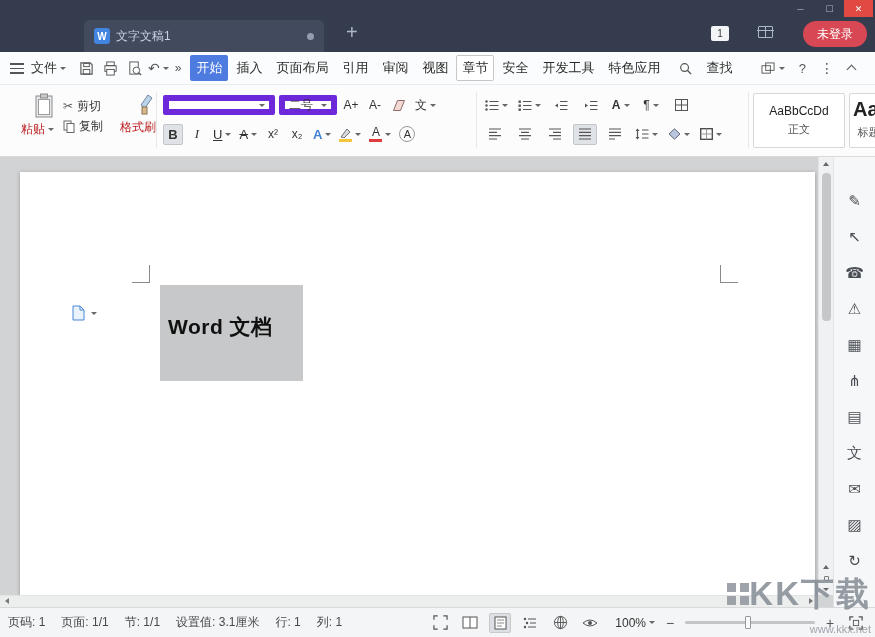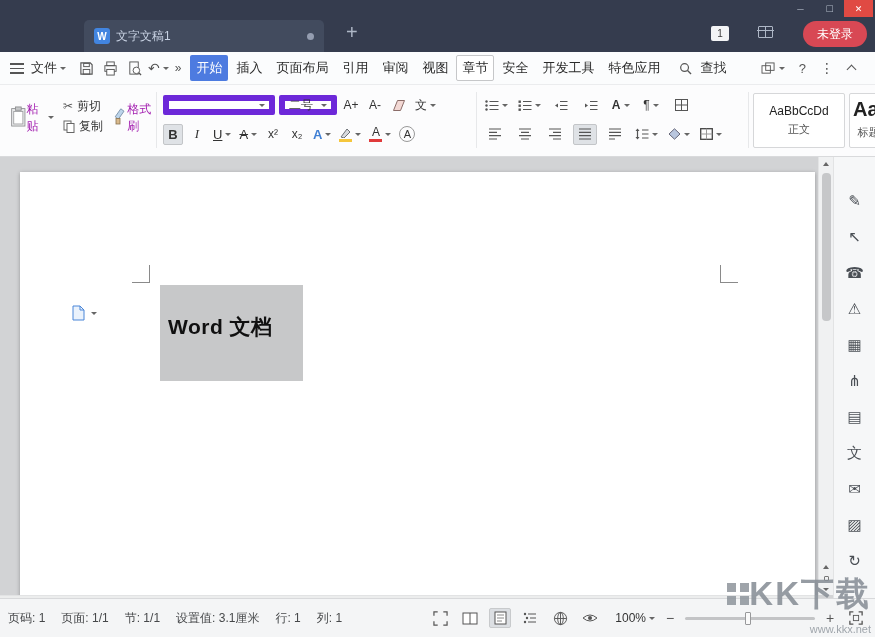--- a/index.html
+++ b/index.html
@@ -37,31 +37,31 @@
   .menubar{position:absolute;top:52px;left:0;right:0;height:33px;background:#fbfcfd;border-bottom:1px solid #ebecee;display:flex;align-items:center;padding:0 10px;}
   .mb-ham{width:14px;height:11px;background:repeating-linear-gradient(to bottom,#555 0 1.5px,transparent 1.5px 4.7px);margin-right:7px;}
   .mb-file{display:flex;align-items:center;font-size:13px;color:#333;margin-right:8px;}
   .qa-btn{width:24px;height:22px;display:flex;align-items:center;justify-content:center;}
   .mb-undo{display:flex;align-items:center;color:#555;font-size:14px;margin:0 2px;}
   .mb-more{font-size:12px;color:#555;margin:0 8px 0 4px;}
   .mb-tabs{display:flex;align-items:center;}
   .mb-tab{font-size:13px;color:#2b2b2b;padding:4px 6px;margin:0 1px;border-radius:2px;white-space:nowrap;}
   .mb-tab.active{background:#4d7be0;color:#fff;}
   .mb-tab.boxed{border:1px solid #c6c7c9;background:#fff;padding:3px 5px;}
-  .mb-find{display:flex;align-items:center;gap:8px;font-size:13px;color:#333;margin-left:12px;}
+  .mb-find{display:flex;align-items:center;gap:14px;font-size:13px;color:#333;margin-left:12px;}
   .mb-right{margin-left:auto;display:flex;align-items:center;gap:14px;padding-right:10px;color:#555;}
   .mb-switch{display:flex;align-items:center;}
   .mb-help{font-size:13px;}
   .mb-kebab{font-size:14px;}
 
   
   .ribbon{position:absolute;top:85px;left:0;right:0;height:72px;background:#fcfcfd;border-bottom:1px solid #d9dadc;}
   .vsep{position:absolute;top:7px;height:56px;width:1px;background:#e7e8ea;}
   .grp-clip{position:absolute;left:10px;top:8px;display:flex;gap:9px;}
-  .paste-btn,.fp-btn{display:flex;flex-direction:row;align-items:center;width:44px;color:#a21caf;font-size:12px;}
+  .paste-btn,.fp-btn{display:flex;flex-direction:column;align-items:flex-end;width:44px;color:#b91c1c;font-size:12px;}
   .pb-label{display:flex;align-items:center;margin-top:3px;}
   .cutcopy{display:flex;flex-direction:column;justify-content:space-between;padding:3px 0;}
   .small-cmd{display:flex;align-items:center;gap:4px;font-size:12px;color:#333;height:20px;}
   .scissor{font-size:12px;color:#555;}
   .fp-btn .fp-label{margin-top:4px;}
 
   .grp-font{position:absolute;left:163px;top:8px;}
   .f-row{display:flex;align-items:center;gap:4px;height:24px;}
   .f-row2{margin-top:5px;}
   .combo{height:20px;border:6px solid #6d28d9;background:#fff;border-radius:2px;display:flex;align-items:center;justify-content:space-between;padding:0 4px;font-size:12px;color:#333;}
@@ -110,21 +110,21 @@
   .vdot{width:5px;height:5px;border:1px solid #777;border-radius:1px;}
   .hscroll{position:absolute;left:0;right:15px;bottom:0;height:12px;background:#eceded;border-top:1px solid #e2e3e4;}
   .hs-left{position:absolute;left:5px;top:2px;}
   .hs-right{position:absolute;right:5px;top:2px;}
 
   
   .sidebar{position:absolute;top:157px;right:0;width:42px;bottom:30px;background:#f6f7f8;border-left:1px solid #e2e3e4;display:flex;flex-direction:column;align-items:center;padding-top:26px;}
   .side-icon{height:36px;width:100%;display:flex;align-items:center;justify-content:center;color:#4a4f55;font-size:15px;}
 
   
-  .statusbar{position:absolute;left:0;right:0;bottom:0;height:39px;background:#f4f5f6;border-top:1px solid #d8d9db;display:flex;align-items:center;font-size:12px;color:#46484a;}
+  .statusbar{position:absolute;left:0;right:0;bottom:0;height:30px;background:#f4f5f6;border-top:1px solid #d8d9db;display:flex;align-items:center;font-size:12px;color:#46484a;}
   .sb-item{margin-left:16px;white-space:nowrap;}
   .sb-item:first-child{margin-left:8px;}
   .sb-right{margin-left:auto;display:flex;align-items:center;gap:8px;padding-right:8px;}
   .view-btn{width:22px;height:20px;display:flex;align-items:center;justify-content:center;border-radius:2px;}
   .view-btn.active{background:#dcdfe3;border:1px solid #c8cacc;}
   .zoom-label{display:flex;align-items:center;font-size:12px;color:#333;margin-left:6px;}
   .zoom-out,.zoom-in{font-size:14px;color:#555;width:14px;text-align:center;}
   .slider{width:130px;height:3px;background:#c3c4c6;position:relative;border-radius:2px;}
   .sl-thumb{position:absolute;left:46%;top:-5px;width:6px;height:13px;background:#fafafa;border:1px solid #98999b;border-radius:1px;}
 

